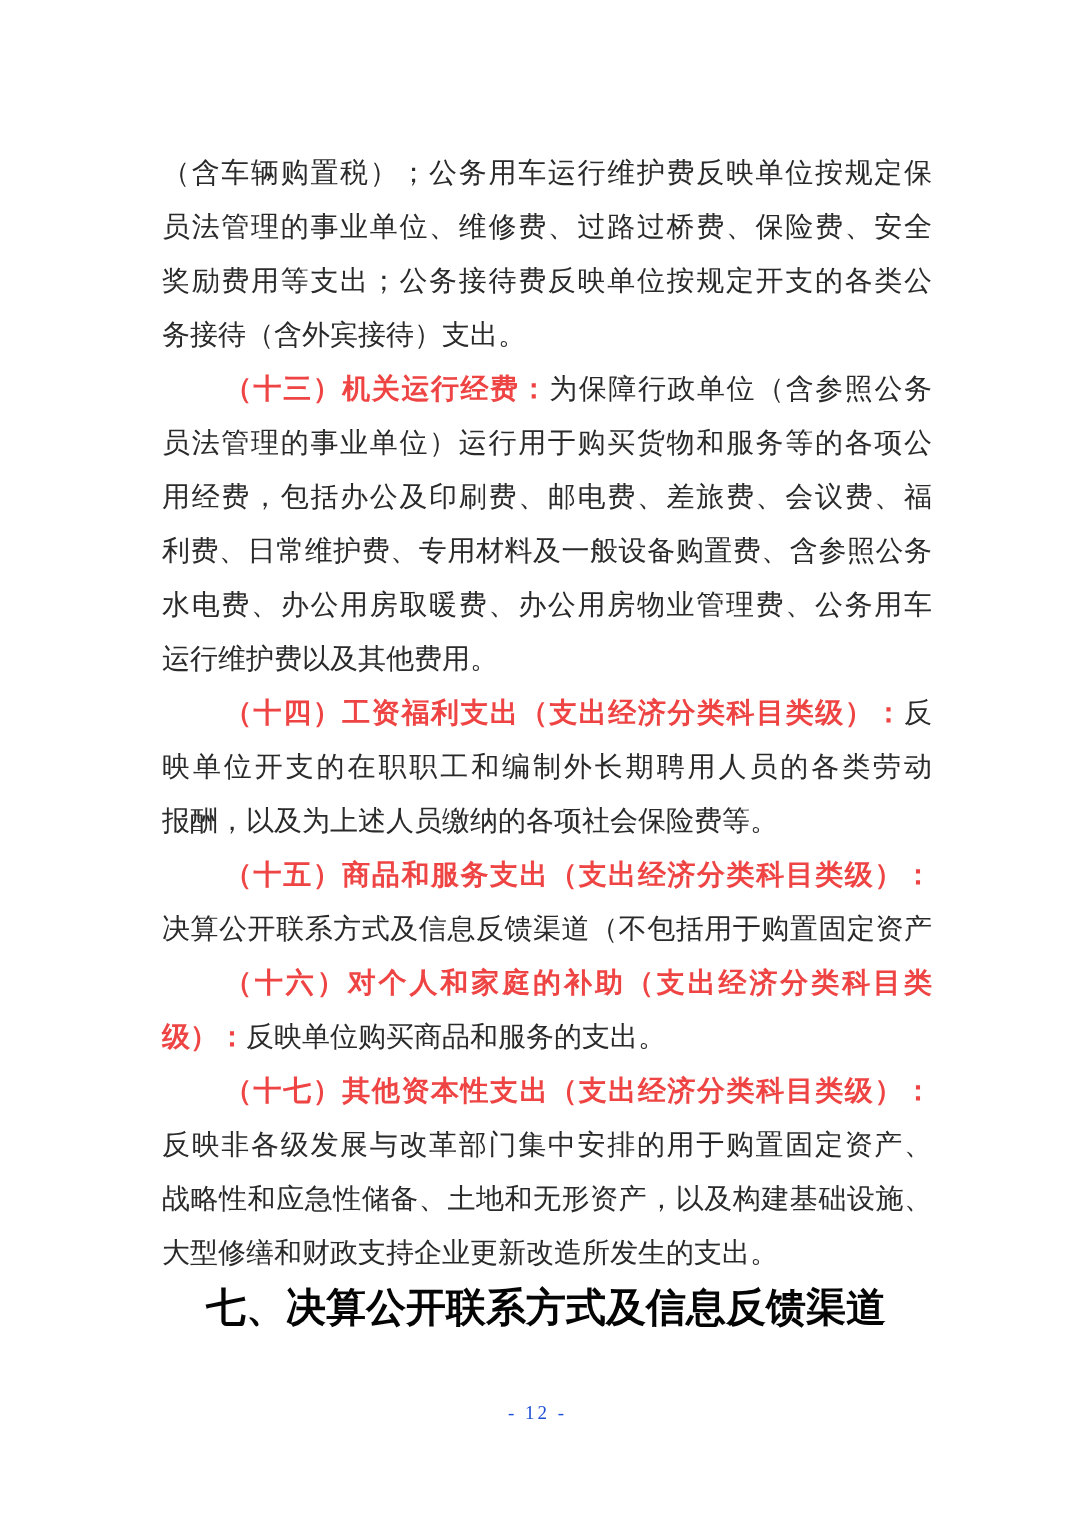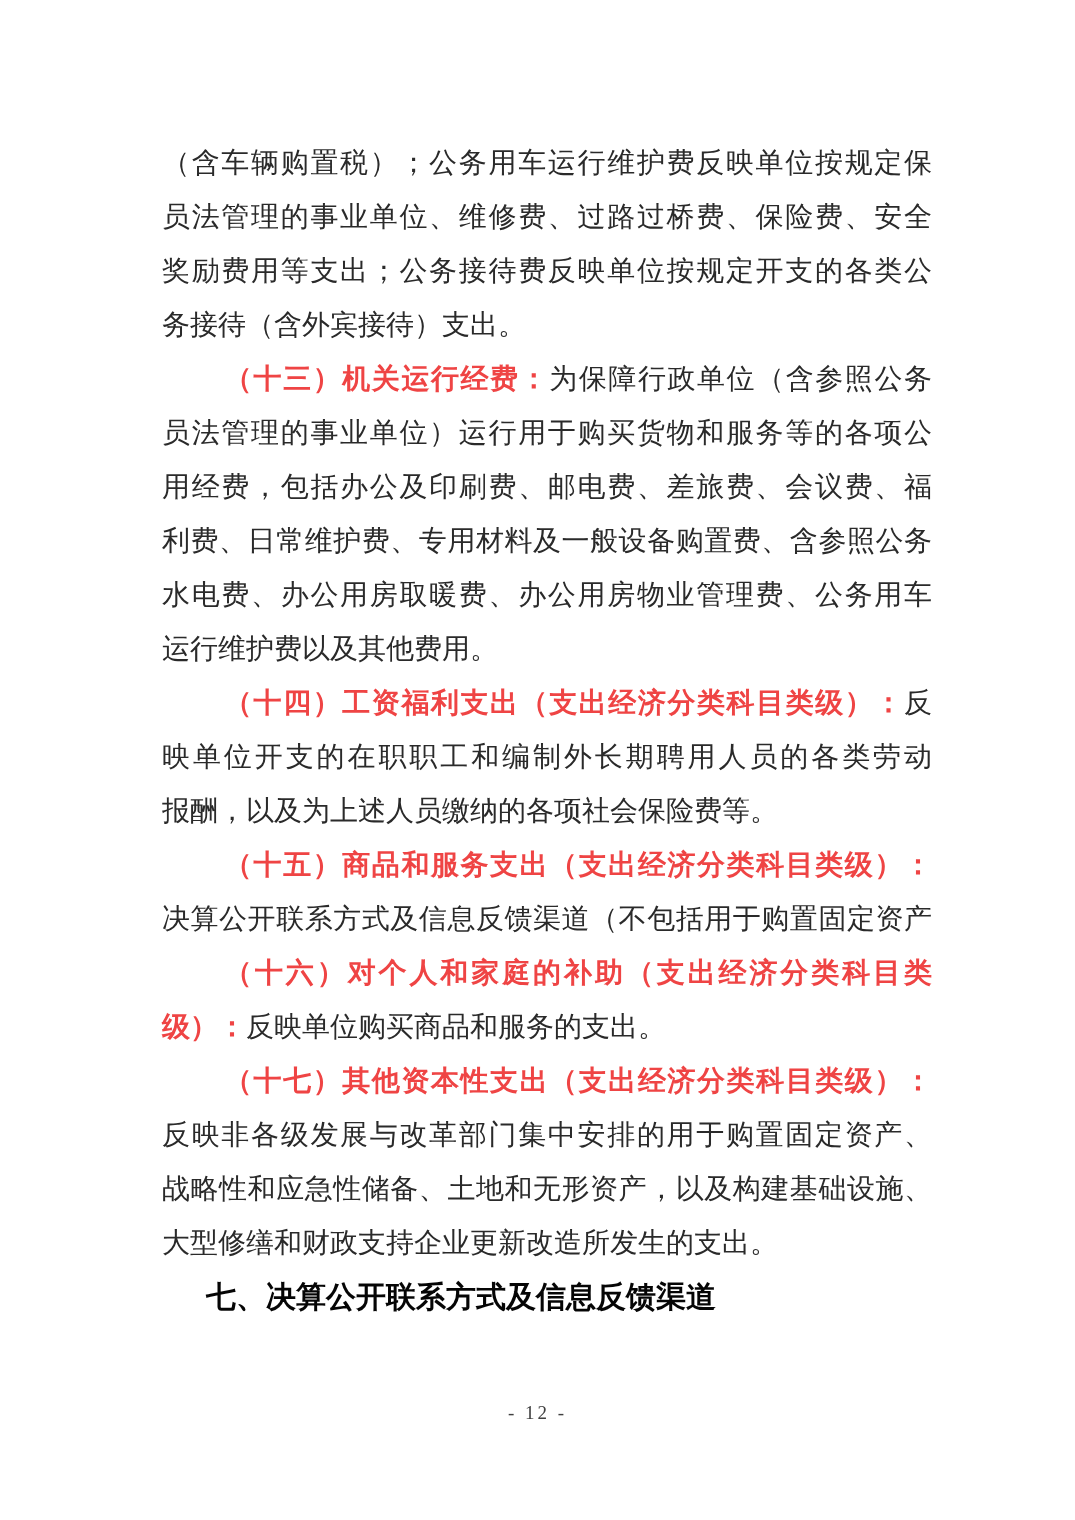--- a/index.html
+++ b/index.html
@@ -9,21 +9,21 @@
     width: 1075px;
     height: 1520px;
     margin: 0 auto;
     background: #ffffff;
     font-family: "Liberation Serif", "DejaVu Serif", serif;
     overflow: hidden;
   }
   .content {
     position: absolute;
     left: 162px;
-    top: 136px;
+    top: 146px;
     width: 770px;
   }
   .line {
     height: 54px;
     line-height: 54px;
     font-size: 28px;
     color: #2a2a2a;
     white-space: nowrap;
     letter-spacing: 0;
   }
@@ -31,35 +31,35 @@
     white-space: normal;
     text-align: justify;
     text-align-last: justify;
   }
   .ind { padding-left: 62px; }
   .b { font-weight: bold; color: #ef4444; }
   .heading {
     padding-left: 44px;
     font-family: "Liberation Sans", "DejaVu Sans", sans-serif;
     font-weight: bold;
-    font-size: 30px;
+    font-size: 40px;
     color: #050505;
     white-space: nowrap;
   }
   .footer {
     position: absolute;
     top: 1398px;
     left: 0;
     width: 100%;
     height: 30px;
     line-height: 30px;
     text-align: center;
     font-size: 19px;
     letter-spacing: 3px;
-    color: #404040;
+    color: #1d4ed8;
     font-family: "Liberation Serif", "DejaVu Serif", serif;
   }
 </style>
 </head>
 <body>
 
 <div class="page">
   <div class="content">
     <div class="line fill"><span class="b"></span><span>（含车辆购置税）；公务用车运行维护费反映单位按规定保</span></div>
     <div class="line fill"><span class="b"></span><span>员法管理的事业单位、维修费、过路过桥费、保险费、安全</span></div>

